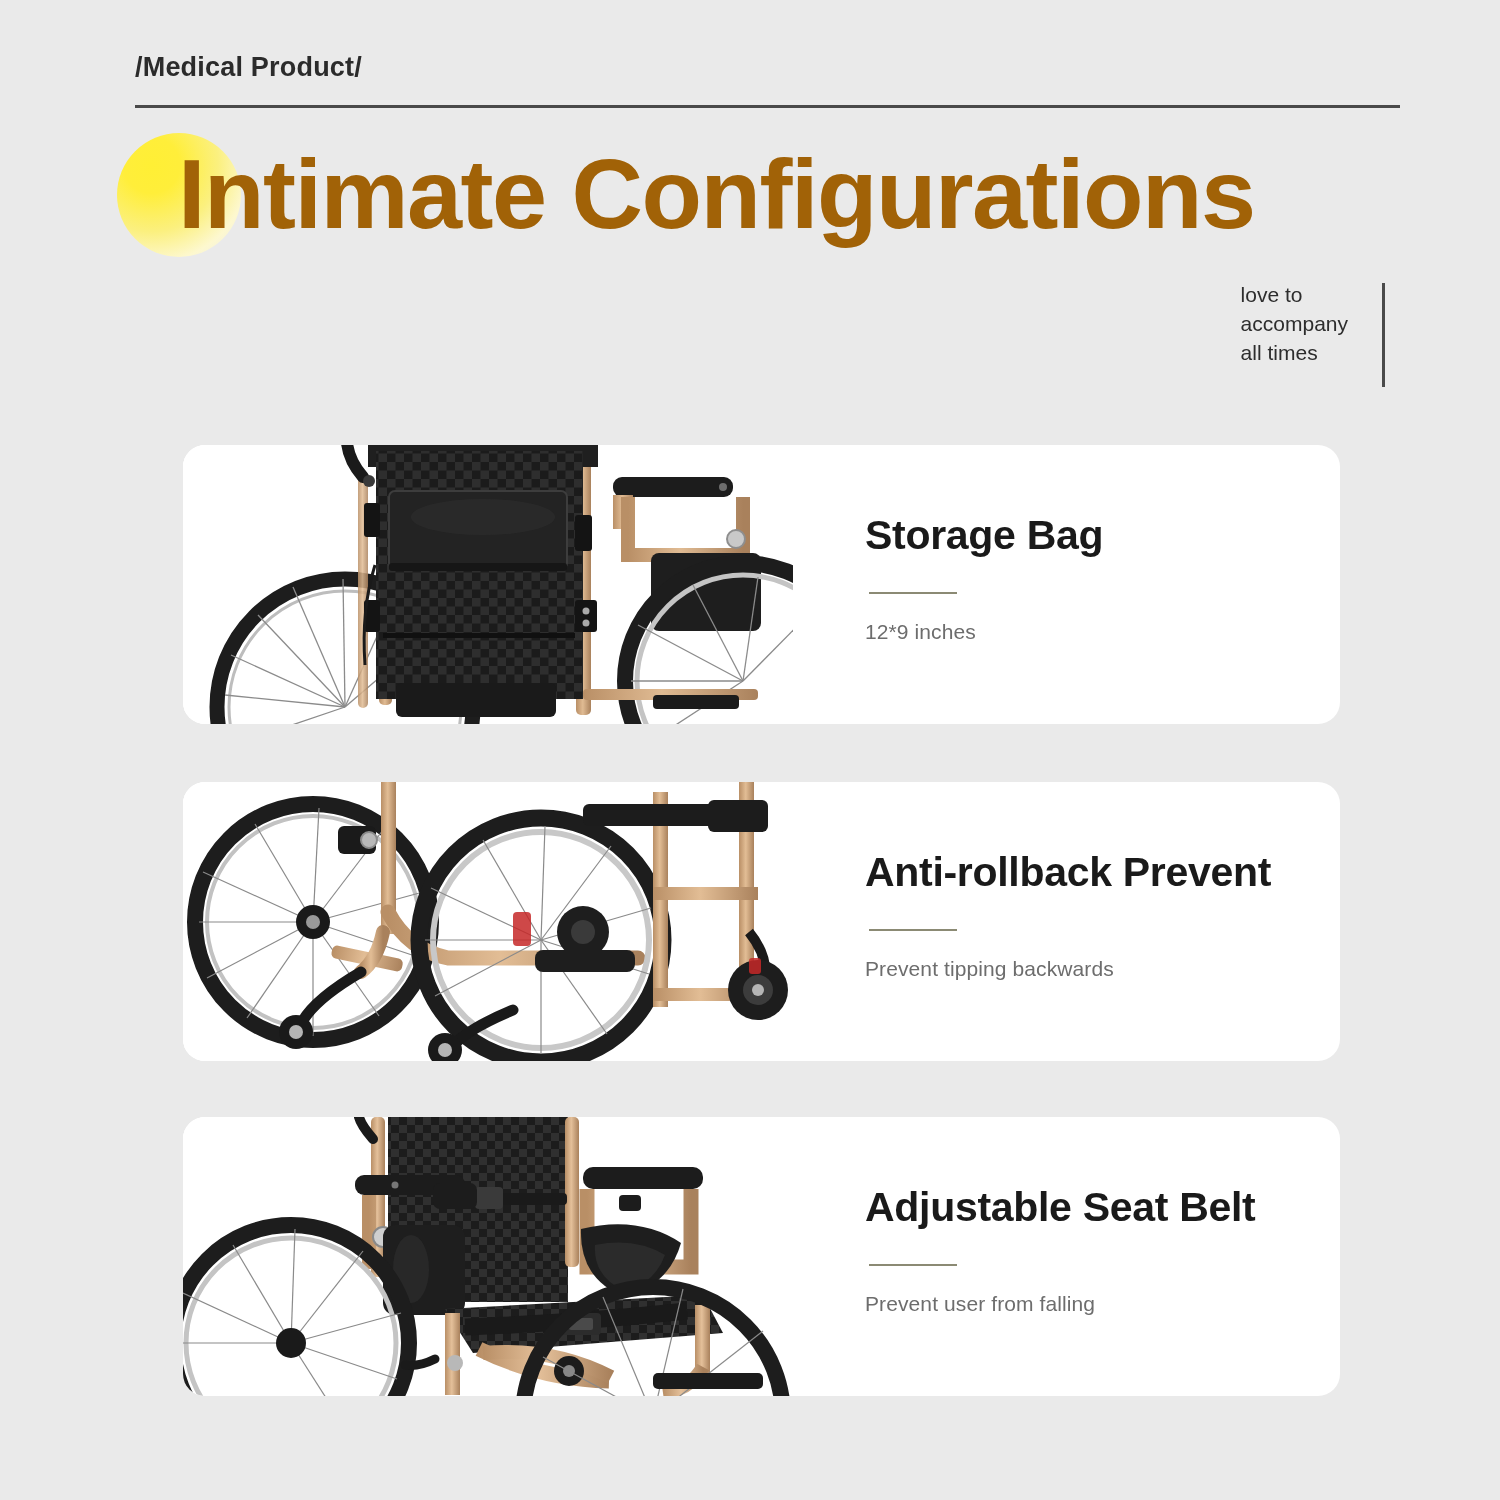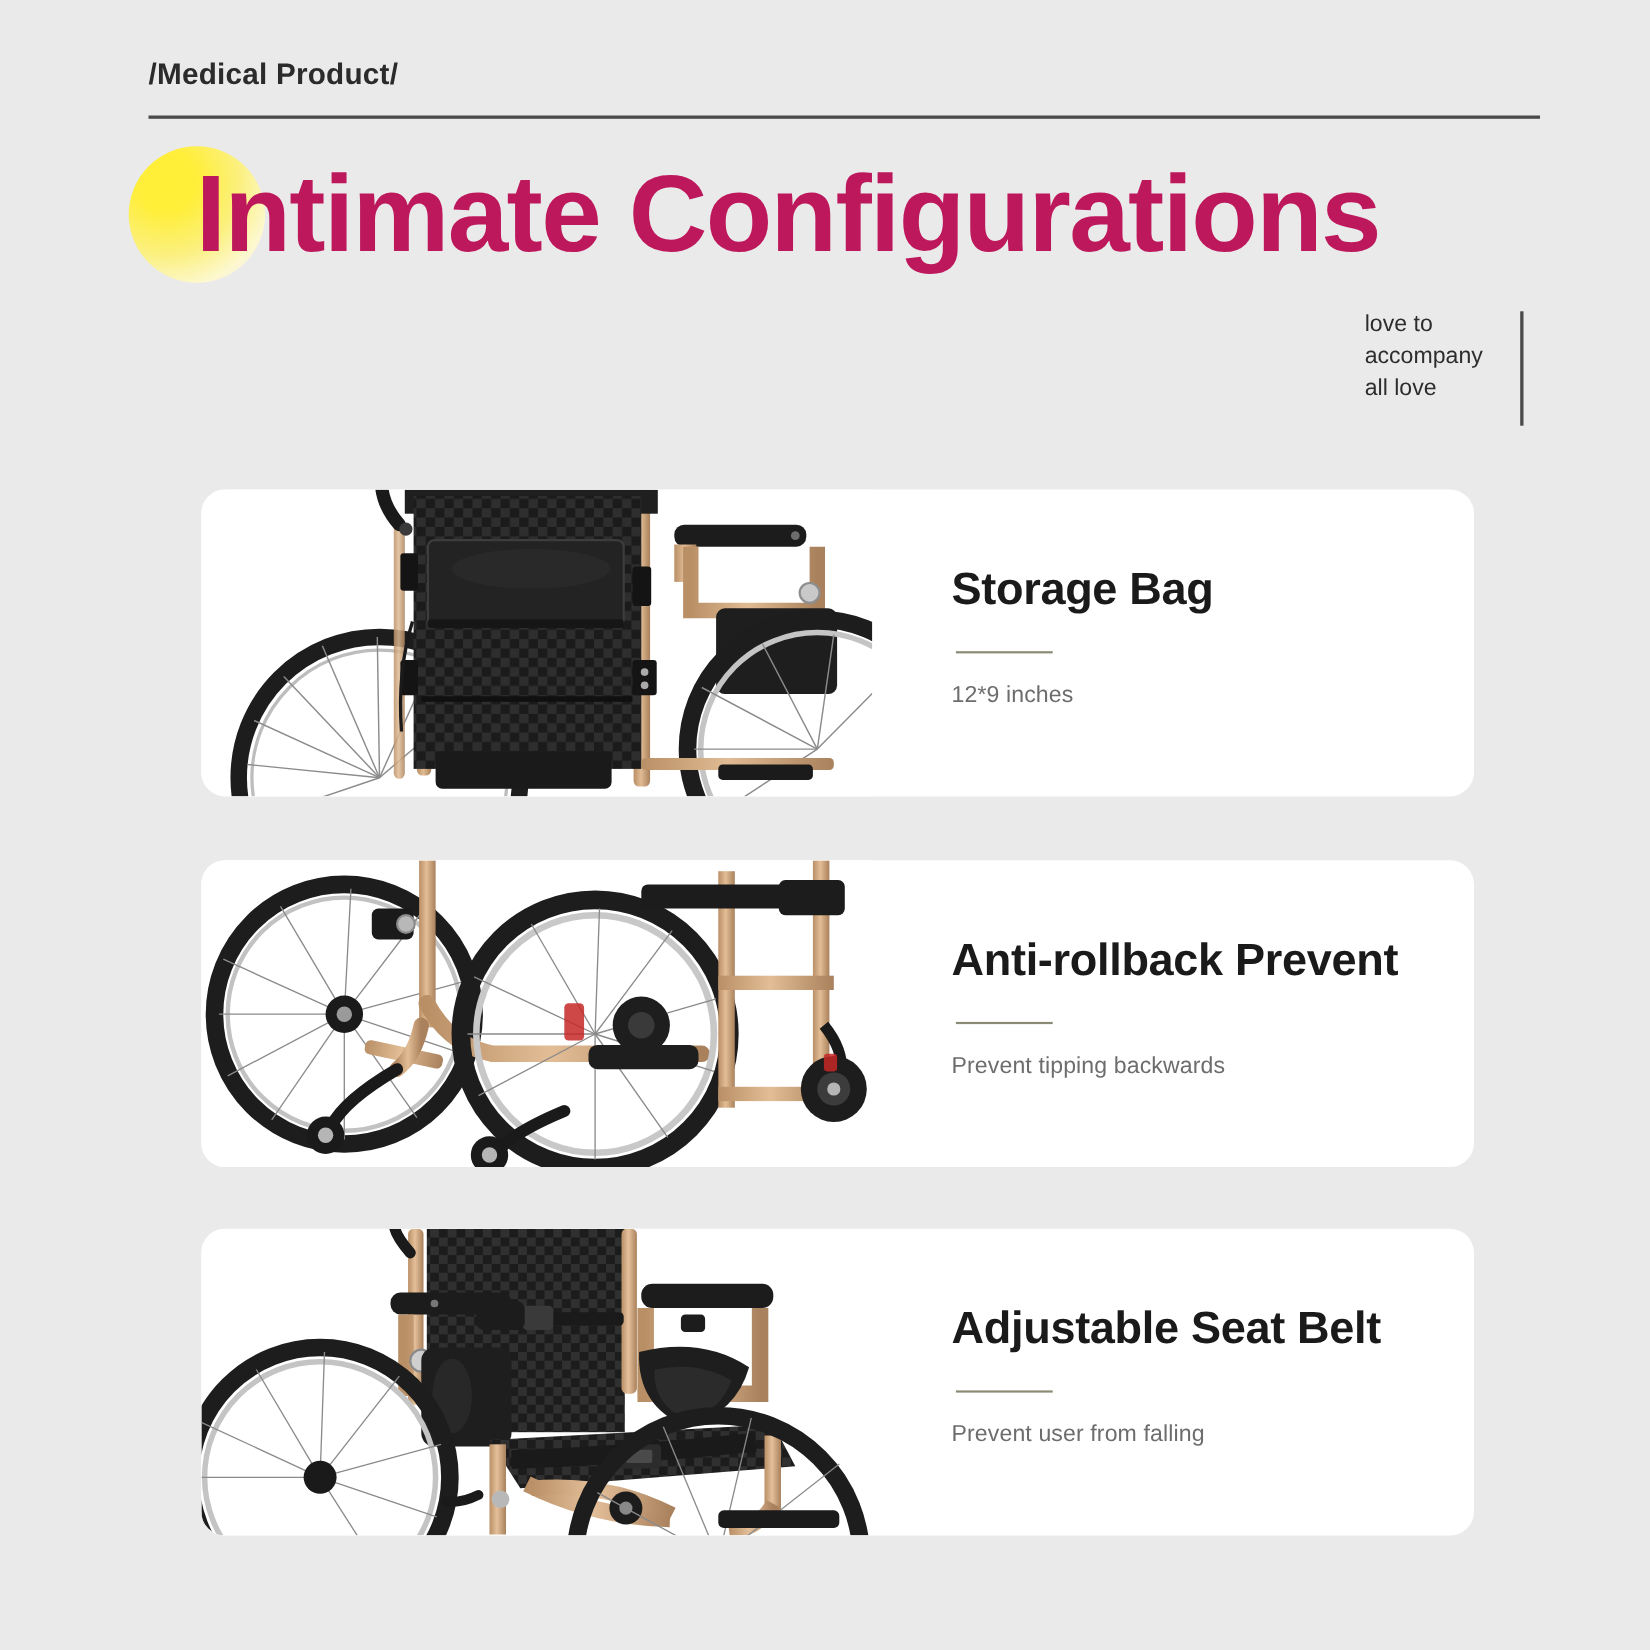--- a/index.html
+++ b/index.html
@@ -22,21 +22,21 @@
     width: 1265px; height: 3px; background: #4a4a4a;
   }
   .sun {
     position: absolute; left: 117px; top: 133px;
     width: 124px; height: 124px; border-radius: 50%;
     background: radial-gradient(circle at 28% 26%, #ffef35 0%, #ffee3a 22%, #fbf07f 52%, #fdf8cf 76%, rgba(253,250,226,0.25) 94%, rgba(253,250,226,0) 100%);
   }
   .title {
     position: absolute; left: 178px; top: 140px;
     font-size: 99px; font-weight: 800; letter-spacing: -1.5px;
-    color: #be185d; line-height: 1.1; white-space: nowrap;
+    color: #a16207; line-height: 1.1; white-space: nowrap;
   }
 
   
   .tagline {
     position: absolute; right: 120px; top: 281px;
     font-size: 21px; line-height: 1.38; color: #2d2d2d;
   }
   .tagline-rule {
     position: absolute; left: 1382px; top: 283px;
     width: 3px; height: 104px; background: #4a4a4a;
@@ -79,21 +79,21 @@
 <div class="page">
 
   <div class="kicker">/Medical Product/</div>
   <div class="header-rule"></div>
   <div class="sun"></div>
   <h1 class="title">Intimate Configurations</h1>
 
   <div class="tagline">
     <div>love to</div>
     <div>accompany</div>
-    <div>all love</div>
+    <div>all times</div>
   </div>
   <div class="tagline-rule"></div>
 
   <div class="card" id="card-0">
     <div class="card-media">
       <svg width="610" height="279" viewBox="0 0 610 279" aria-hidden="true">
         <defs>
           <linearGradient id="gold1" x1="0" y1="0" x2="1" y2="0">
             <stop offset="0%" stop-color="#b98f66"></stop>
               <stop offset="45%" stop-color="#e0bb93"></stop>

